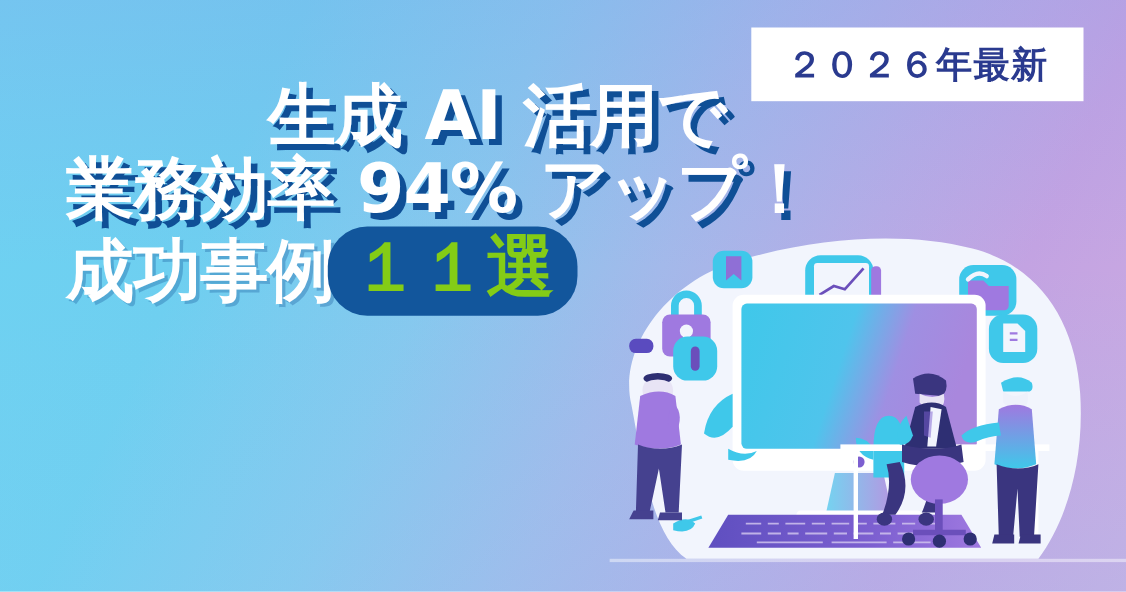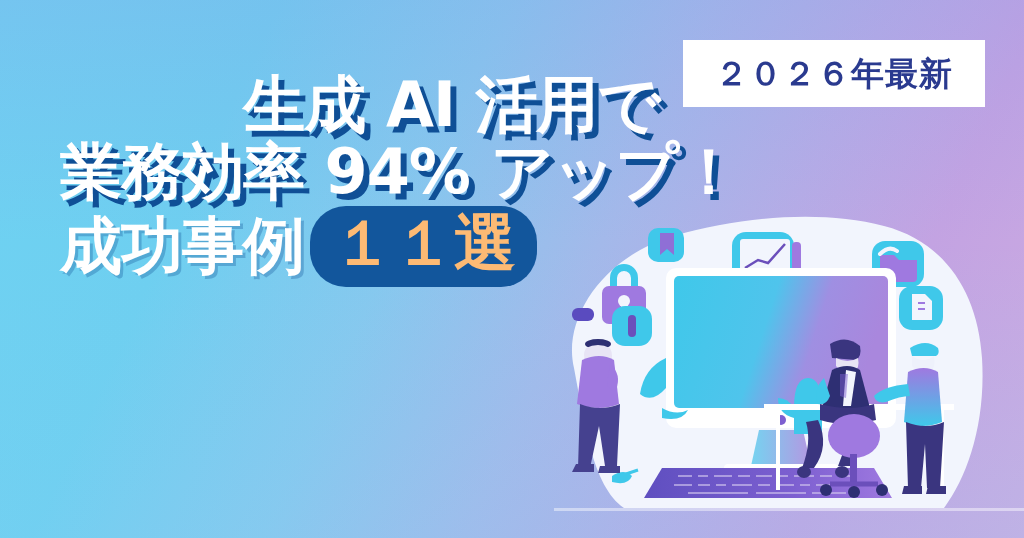--- a/index.html
+++ b/index.html
@@ -21,45 +21,45 @@
   }
   
   #poster::before{
     content:"";position:absolute;inset:0;
     background:linear-gradient(180deg,rgba(140,150,232,.22) 0%,rgba(120,200,240,0) 45%,rgba(130,210,245,.18) 100%);
     pointer-events:none;
   }
 
   
   .badge{
-    position:absolute;left:683px;top:40px;width:302px;height:67px;
+    position:absolute;left:683px;top:25px;width:302px;height:67px;
     background:#ffffff;display:flex;align-items:center;justify-content:center;
     z-index:6;
   }
   .badge-text{
     color:#2a3a8f;font-size:33px;font-weight:700;letter-spacing:1px;
     line-height:1;white-space:nowrap;
   }
 
   
   .headline{
     position:absolute;left:60px;top:72px;width:600px;z-index:5;text-align:right;
   }
   .hl-line{
     font-size:62px;font-weight:800;line-height:1.08;color:#ffffff;
     white-space:nowrap;letter-spacing:-1px;
   }
   .shadowed{ text-shadow:6px 6px 0 #0f4f96; }
   .soft-shadow{ text-shadow:3px 3px 0 rgba(15,79,150,.30); }
-  .hl-line.l4{ display:flex;align-items:center;gap:12px; }
+  .hl-line.l4{ display:flex;align-items:center;gap:0; }
   .pill{
     display:inline-flex;align-items:center;justify-content:center;
     background:#12569c;border-radius:36px;
     padding:4px 22px 10px 22px;margin-left:-6px;
-    color:#fdba74;text-shadow:none;
+    color:#84cc16;text-shadow:none;
   }
 
   
   .illus{position:absolute;right:0;bottom:0;width:470px;height:330px;z-index:2;}
   .illus svg{display:block;width:100%;height:100%;}
 </style>
 </head>
 <body>
 
 <div id="poster">

